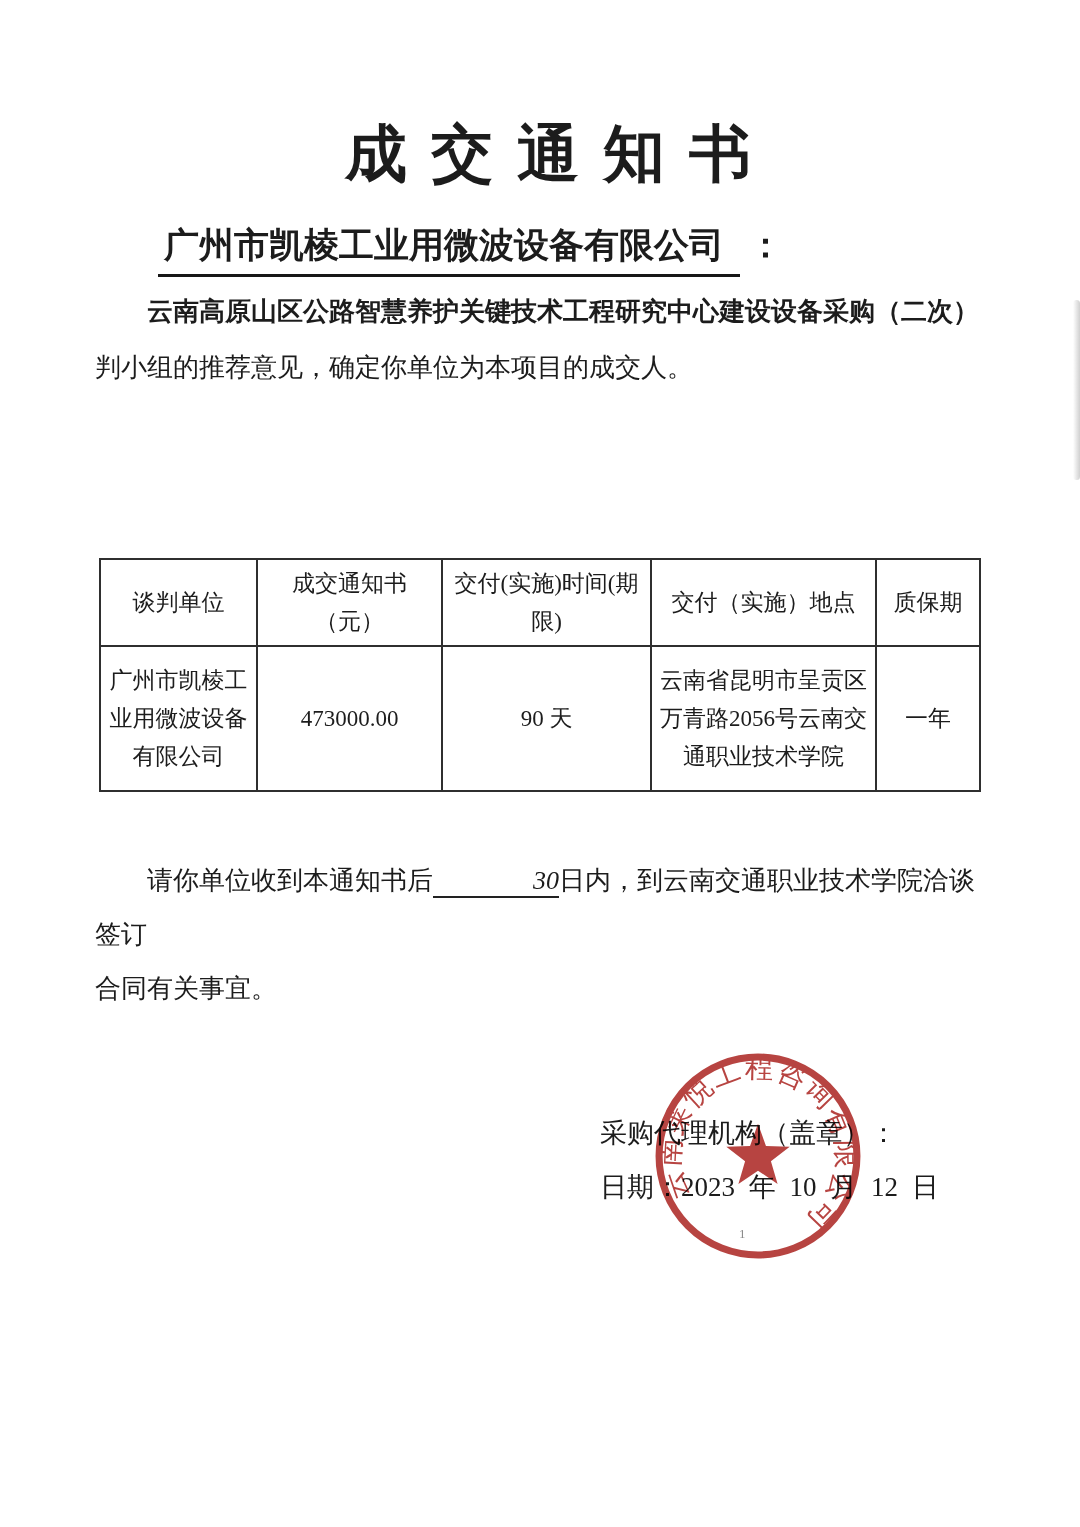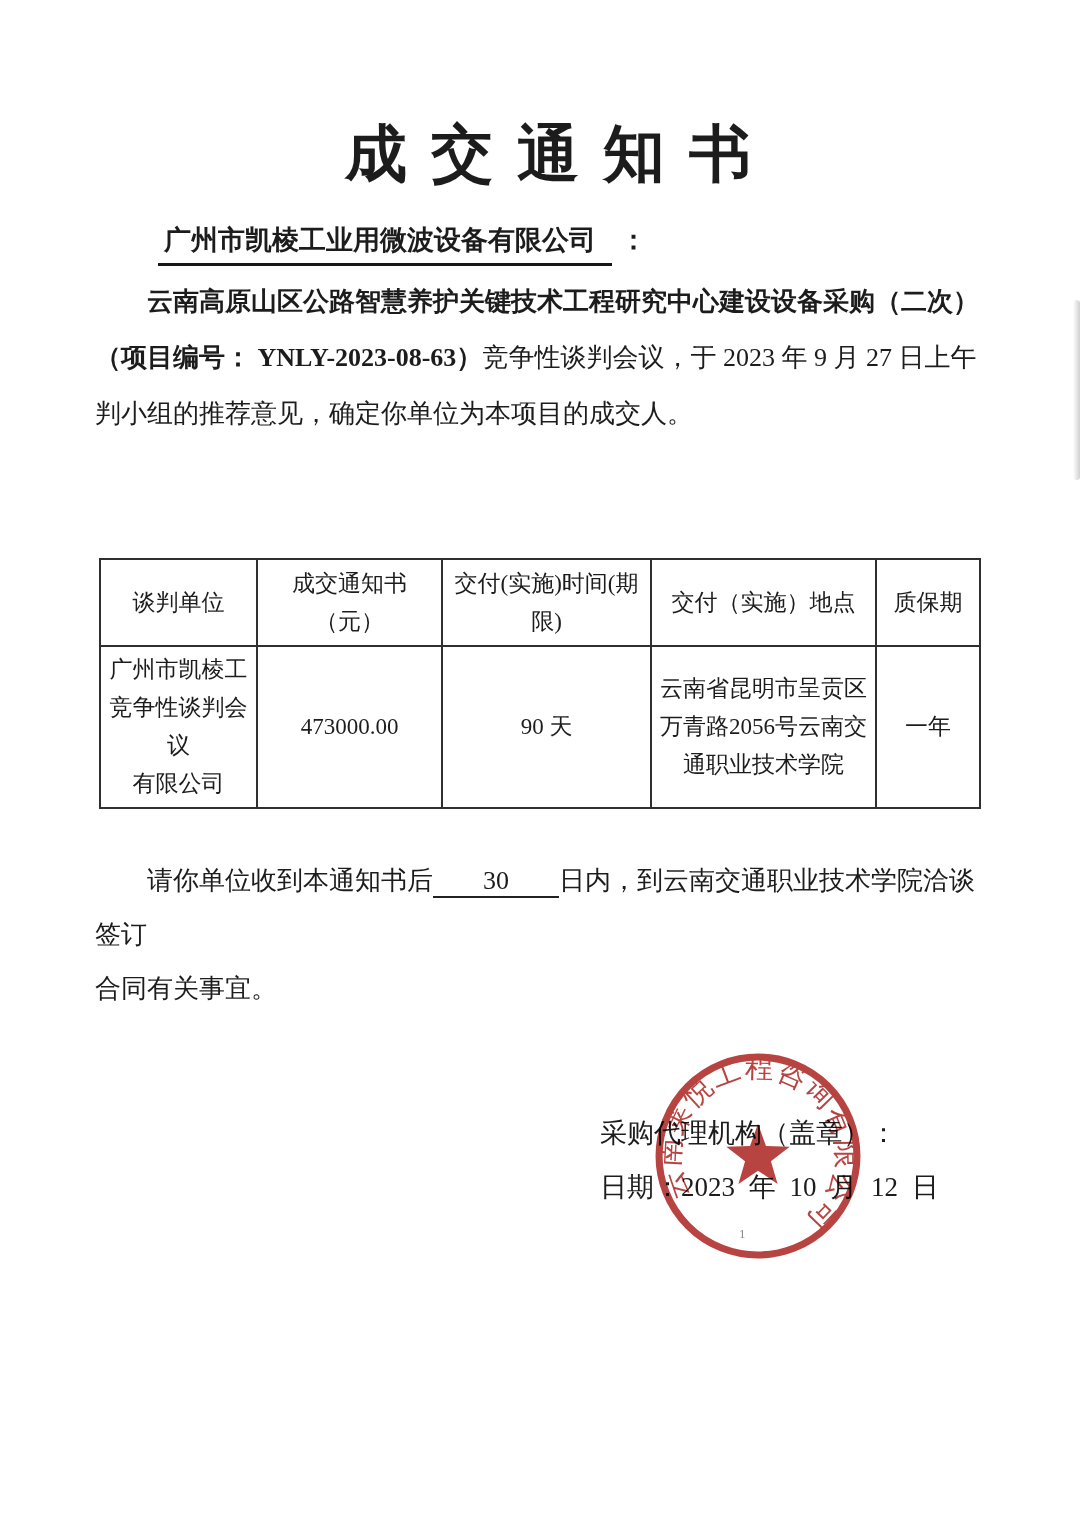--- a/index.html
+++ b/index.html
@@ -28,34 +28,34 @@
     letter-spacing: 24px;
     padding-left: 40px;
     box-sizing: border-box;
     white-space: nowrap;
   }
   
   .recipient-line {
     position: absolute;
     top: 222px;
     left: 158px;
-    font-size: 27px;
+    font-size: 35px;
     font-weight: bold;
     white-space: nowrap;
   }
   .recipient-name {
     display: inline-block;
     border-bottom: 3px solid #171717;
     padding: 0 16px 5px 6px;
   }
   .recipient-colon { margin-left: 8px; }
   
   .intro-paragraph {
     position: absolute;
-    top: 274px;
+    top: 284px;
     left: 95px;
     width: 890px;
     font-size: 26px;
     line-height: 56px;
   }
   .intro-line { white-space: nowrap; }
   .indent { padding-left: 52px; }
   .bold { font-weight: bold; }
   
   .results-table {
@@ -83,23 +83,24 @@
     position: absolute;
     top: 854px;
     left: 95px;
     width: 890px;
     font-size: 26px;
     line-height: 54px;
   }
   .blank-days {
     display: inline-block;
     min-width: 126px;
-    text-align: center;
+    text-align: right;
     border-bottom: 2px solid #222222;
     line-height: 30px;
+    font-style: italic;
   }
   
   .signature-block {
     position: absolute;
     top: 1118px;
     left: 600px;
     font-size: 27px;
     line-height: 30px;
     white-space: nowrap;
   }
@@ -140,21 +141,20 @@
 <div class="page">
 
   <div class="doc-title">成交通知书</div>
 
   <div class="recipient-line">
     <span class="recipient-name">广州市凯棱工业用微波设备有限公司</span><span class="recipient-colon">：</span>
   </div>
 
   <div class="intro-paragraph">
     <div class="intro-line indent bold">云南高原山区公路智慧养护关键技术工程研究中心建设设备采购（二次）</div>
-    <div class="intro-line"><span class="bold">（项目编号： YNLY-2023-08-63）</span><span>竞争性谈判会议，于 2023 年 9 月 27 日上午</span></div>
     <div class="intro-line">判小组的推荐意见，确定你单位为本项目的成交人。</div>
   </div>
 
   <table class="results-table">
     <colgroup>
       <col style="width:157px">
         <col style="width:185px">
         <col style="width:209px">
         <col style="width:225px">
         <col style="width:104px">
@@ -177,21 +177,21 @@
           </th>
         <th>
             <span class="cell-line">质保期</span>
           </th>
       </tr>
     </thead>
     <tbody>
       <tr>
         <td>
             <span class="cell-line">广州市凯棱工</span>
-            <span class="cell-line">竞争性谈判会议</span>
+            <span class="cell-line">业用微波设备</span>
             <span class="cell-line">有限公司</span>
           </td>
         <td>
             <span class="cell-line">473000.00</span>
           </td>
         <td>
             <span class="cell-line">90 天</span>
           </td>
         <td>
             <span class="cell-line">云南省昆明市呈贡区</span>

